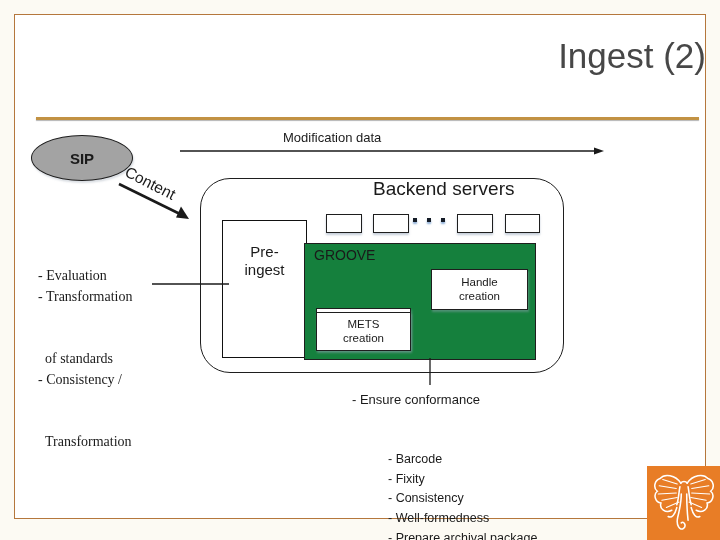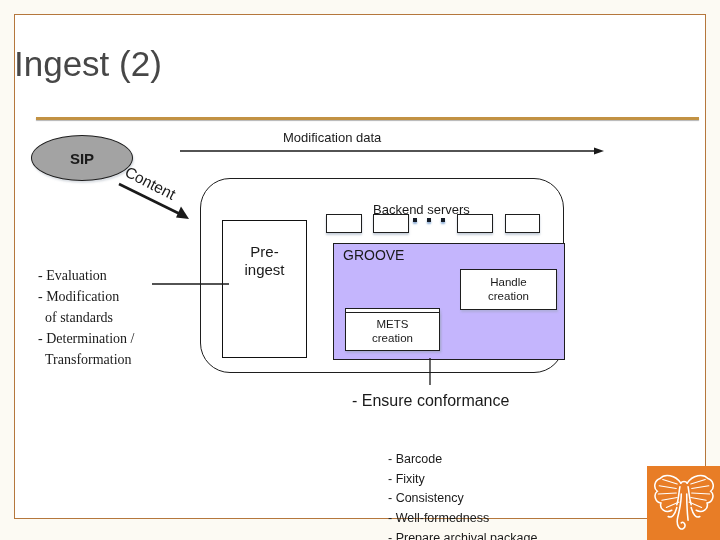--- a/index.html
+++ b/index.html
@@ -10,22 +10,22 @@
     position:relative;
     overflow:hidden;
     color:#1a1a1a;
   }
   .canvas{position:absolute;left:0;top:0;width:720px;height:540px;}
   .frame{
     position:absolute;left:14px;top:14px;width:690px;height:503px;
     background:#ffffff;border:1px solid #B5773C;
   }
   .title{
-    position:absolute;left:14px;top:44px;width:692px;
-    text-align:left;font-size:35px;color:#474747;letter-spacing:0px;
+    position:absolute;left:14px;top:36px;width:692px;
+    text-align:right;font-size:35px;color:#474747;letter-spacing:0px;
   }
   .title-rule{
     position:absolute;left:36px;top:117px;width:663px;height:3px;
     background:#C29243;box-shadow:0 1px 1px rgba(90,90,90,0.45);
   }
   .sip-ellipse{
     position:absolute;left:31px;top:135px;width:100px;height:44px;
     border:1.4px solid #1e1e1e;border-radius:50%;background:#a3a3a3;
     display:flex;align-items:center;justify-content:center;
     font-size:15px;font-weight:600;
@@ -37,21 +37,21 @@
     white-space:nowrap;
   }
   .biblio-label{
     position:absolute;left:283px;top:130px;font-size:13px;white-space:nowrap;
   }
   .backend-rect{
     position:absolute;left:200px;top:178px;width:362px;height:193px;
     border:1.4px solid #1e1e1e;border-radius:30px;background:#fff;
   }
   .backend-label{
-    position:absolute;left:373px;top:202px;font-size:13px;white-space:nowrap;
+    position:absolute;left:373px;top:178px;font-size:19px;white-space:nowrap;
   }
   .server-box{
     position:absolute;width:34px;height:17px;background:#fff;
     border:1.2px solid #1e1e1e;
     box-shadow:0 2px 2px rgba(150,165,185,0.55);
   }
   .sb1{left:326px;top:214px;}
   .sb2{left:373px;top:214px;}
   .sb3{left:457px;top:214px;}
   .sb4{left:505px;top:214px;width:33px;}
@@ -64,44 +64,44 @@
     box-shadow:0 2px 2px rgba(130,165,210,0.9);
   }
   .preingest-box{
     position:absolute;left:222px;top:220px;width:85px;height:138px;
     border:1.6px solid #111;background:#fff;
     display:flex;flex-direction:column;align-items:center;
     padding-top:22px;box-sizing:border-box;
     font-size:15px;line-height:18px;text-align:center;
   }
   .groove-box{
-    position:absolute;left:333px;top:243px;width:230px;height:115px;
-    border:1.4px solid #1e1e1e;background:#c4b5fd;
+    position:absolute;left:304px;top:243px;width:230px;height:115px;
+    border:1.4px solid #1e1e1e;background:#15803d;
   }
   .groove-label{
     position:absolute;left:9px;top:3px;font-size:14px;
   }
   .inner-box{
     position:absolute;background:#fff;border:1.2px solid #1e1e1e;
     display:flex;align-items:center;justify-content:center;text-align:center;
     font-size:11.5px;line-height:13.5px;
     box-shadow:1px 2px 2px rgba(150,165,185,0.45);
   }
   .inner-box span{display:inline-block;max-width:64px;}
   .ib-validation{left:11px;top:25px;width:93px;height:39px;margin-top:39px;}
   .ib-handle{left:126px;top:25px;width:95px;height:39px;}
   .ib-mets{left:11px;top:68px;width:93px;height:37px;}
   .ib-package{left:126px;top:68px;width:95px;height:37px;}
   .left-list{
     position:absolute;left:38px;top:265px;
     font-size:14px;line-height:21px;white-space:nowrap;font-family:Liberation Serif, serif;
   }
-  .left-list .indent{padding-left:7px;}
+  .left-list .indent{padding-left:7px;margin-top:41px;}
   .ensure-heading{
-    position:absolute;left:352px;top:392px;font-size:16px;white-space:nowrap;
+    position:absolute;left:352px;top:392px;font-size:13px;white-space:nowrap;
   }
   .ensure-list{
     position:absolute;left:388px;top:412px;
     font-size:12.5px;line-height:19.7px;white-space:nowrap;margin-top:38px;
   }
   .svg-overlay{
     position:absolute;left:0;top:0;width:720px;height:540px;
     pointer-events:none;z-index:5;
   }
   .logo-square{
@@ -154,23 +154,23 @@
     <div class="inner-box ib-handle">
       <span>Handle creation</span>
     </div>
     <div class="inner-box ib-mets">
       <span>METS creation</span>
     </div>
   </div>
 
   <div class="left-list">
     <div>- Evaluation</div>
-    <div>- Modification</div>
+    <div>- Transformation</div>
     <div class="indent">of standards</div>
-    <div>- Determination /</div>
+    <div>- Consistency /</div>
     <div class="indent">Transformation</div>
   </div>
 
   <div class="ensure-heading">- Ensure conformance</div>
   <div class="ensure-list">
     <div>- Barcode</div>
     <div>- Fixity</div>
     <div>- Consistency</div>
     <div>- Well-formedness</div>
     <div>- Prepare archival package</div>

